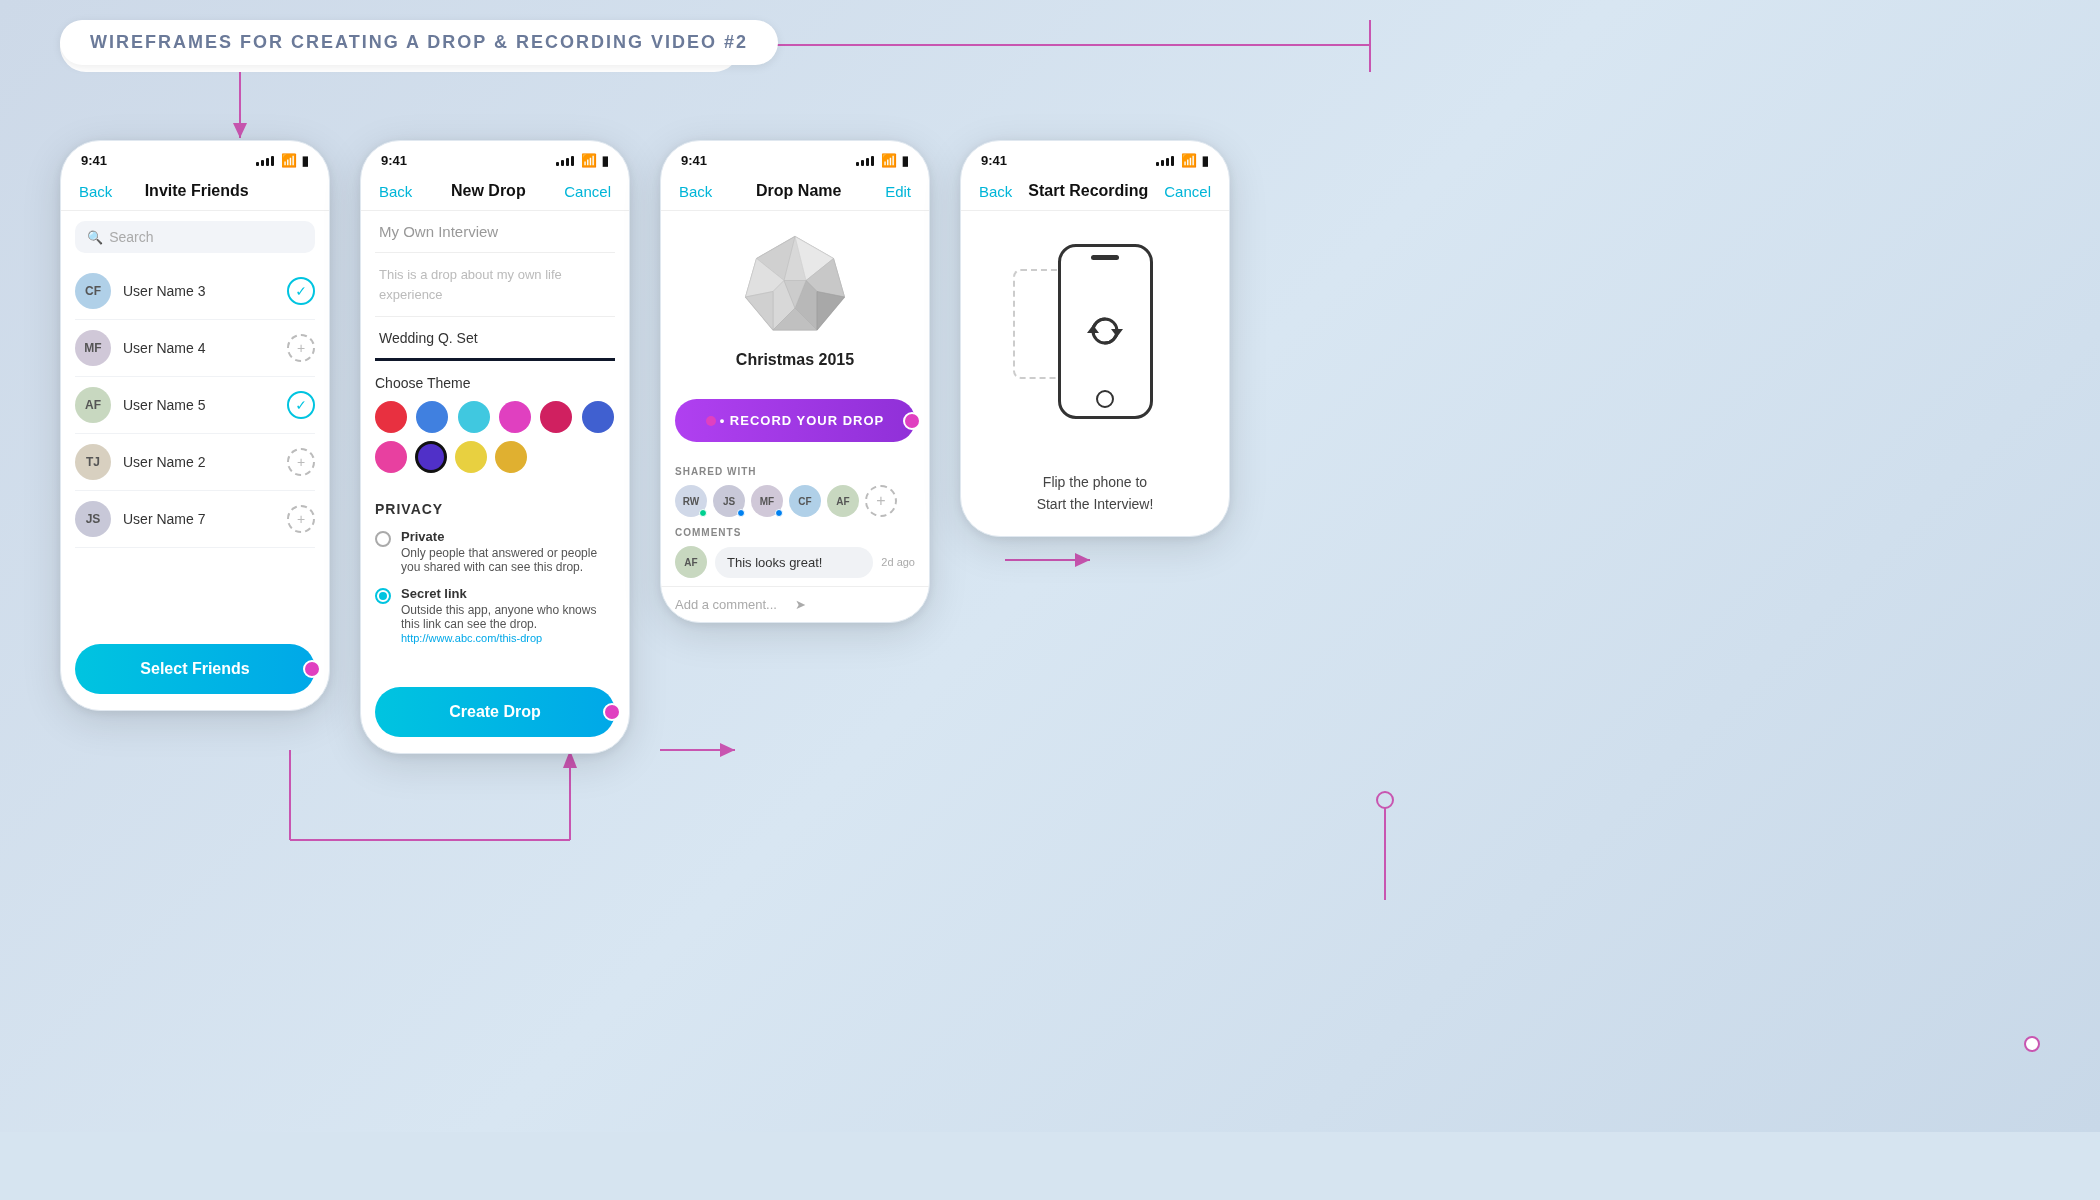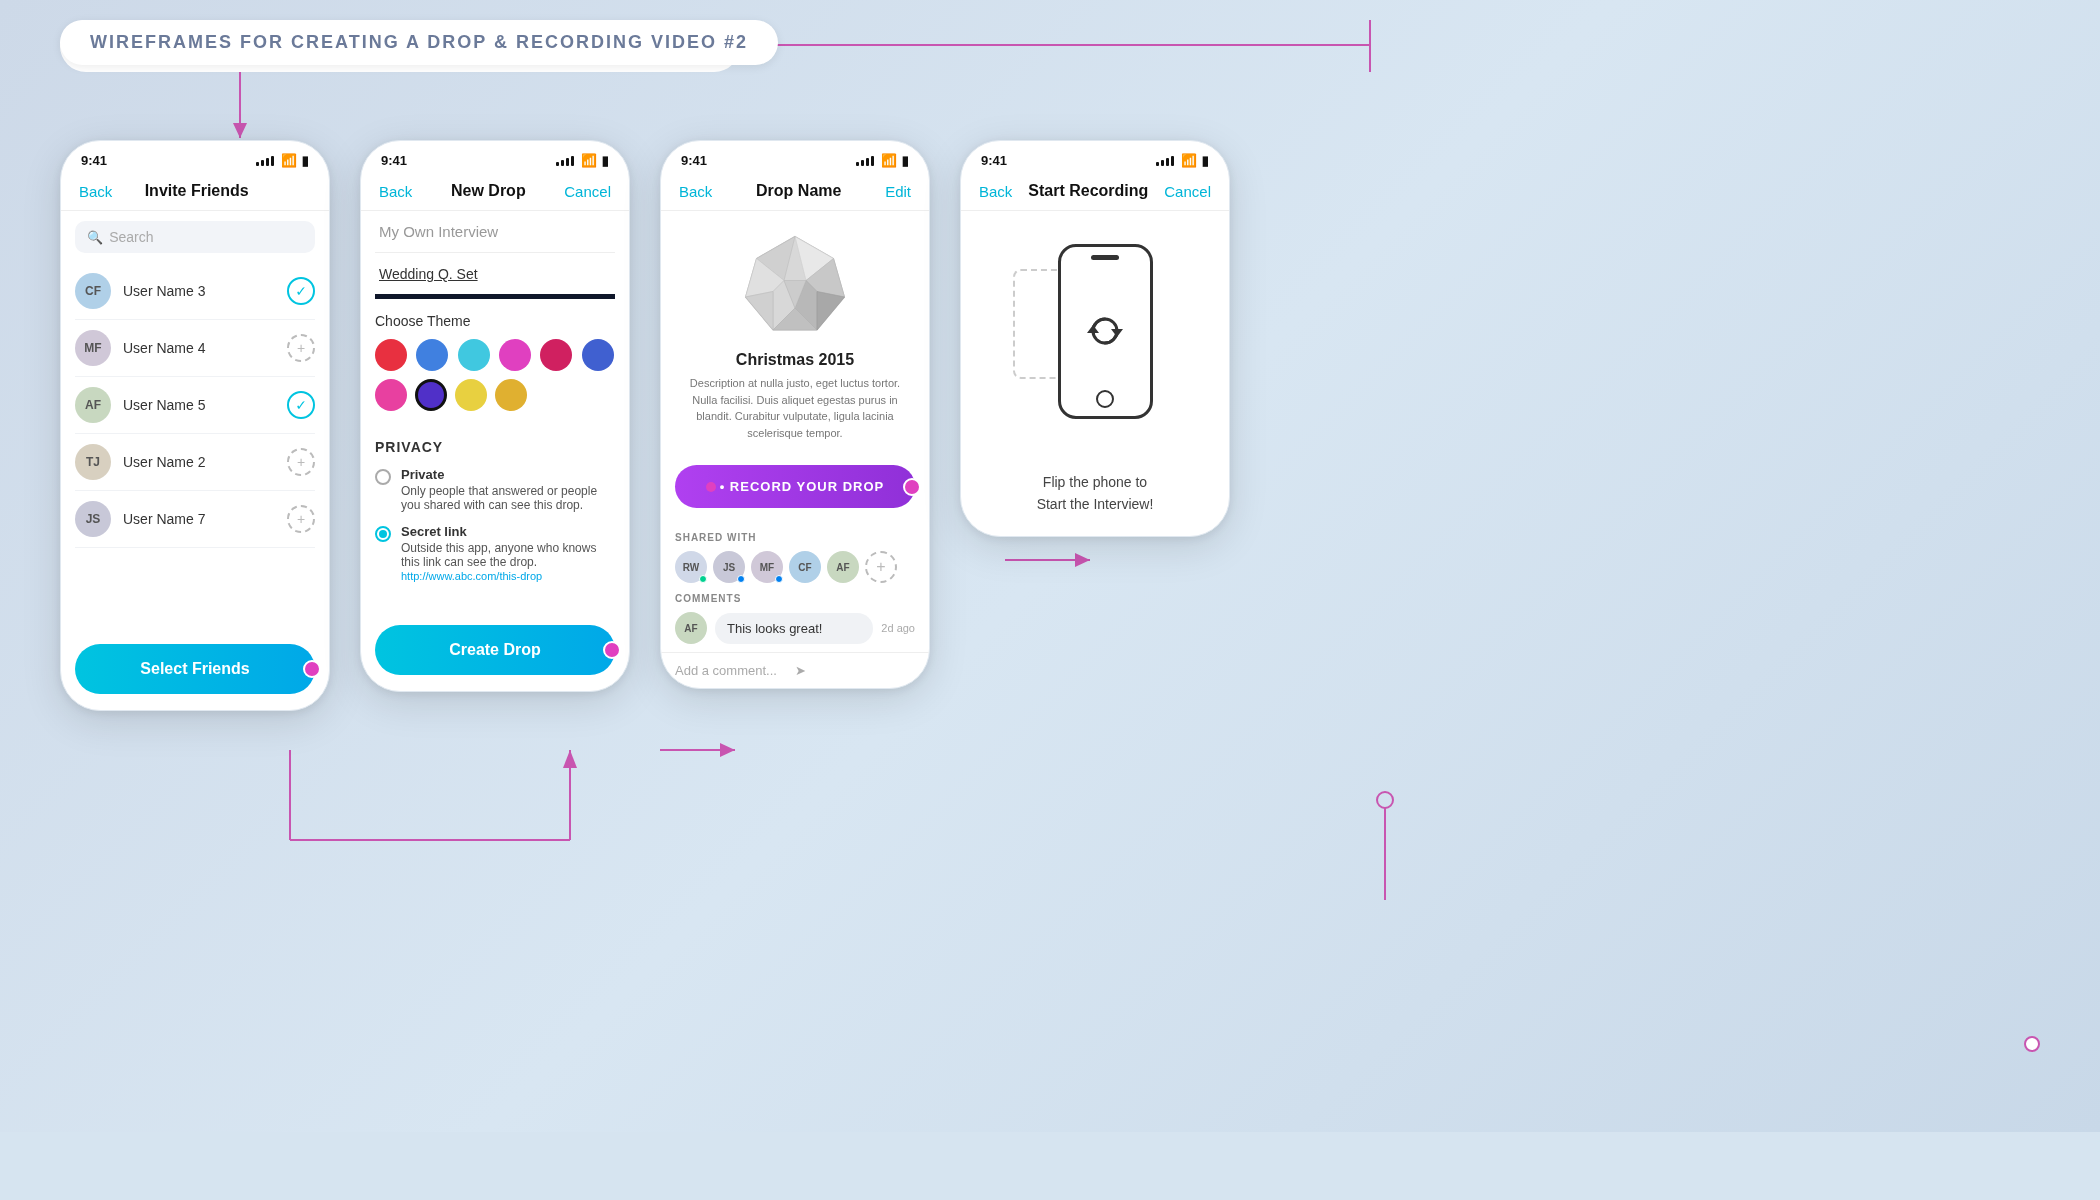--- a/index.html
+++ b/index.html
@@ -456,22 +456,25 @@
         <div class="nav-bar">
           <span class="nav-back">Back</span>
           <span class="nav-title">New Drop</span>
           <span class="nav-action cancel">Cancel</span>
         </div>
 
         <div class="text-input-field" style="border-bottom:1px solid #eee;">
           <span style="color:#999;font-size:15px;">My Own Interview</span>
         </div>
 
-
-        <div class="text-input-field" style="border-bottom:5px solid #0f172a;text-decoration:underline;">
+        <div class="text-input-field" style="border-bottom:1px solid #eee; min-height:60px;">
+          <span style="color:#bbb;font-size:13px; line-height:1.5;">This is a drop about my own life experience</span>
+        </div>
+
+        <div class="text-input-field" style="border-bottom:3px solid #0f172a;">
           <span style="color:#333;font-size:14px;">Wedding Q. Set</span>
         </div>
 
         <div class="theme-section">
           <div class="theme-label">Choose Theme</div>
           <div class="color-grid">
             <div class="color-dot" style="background:#e83040;"></div>
             <div class="color-dot" style="background:#4080e0;"></div>
             <div class="color-dot" style="background:#40c8e0;"></div>
             <div class="color-dot" style="background:#e040c0;"></div>
@@ -543,21 +546,20 @@
               <polygon points="15,25 5,60 30,55 40,45" fill="#e0e0e0" stroke="#c8c8c8" stroke-width="0.5"></polygon>
               <polygon points="60,45 70,55 70,90 50,70" fill="#b8b8b8" stroke="#a8a8a8" stroke-width="0.5"></polygon>
               <polygon points="40,45 30,55 30,90 50,70" fill="#d8d8d8" stroke="#c0c0c0" stroke-width="0.5"></polygon>
               <polygon points="50,70 70,90 30,90" fill="#c0c0c0" stroke="#b0b0b0" stroke-width="0.5"></polygon>
               <polygon points="60,45 40,45 50,70" fill="#cccccc" stroke="#b8b8b8" stroke-width="0.5"></polygon>
               <polygon points="70,55 95,60 70,90" fill="#a8a8a8" stroke="#989898" stroke-width="0.5"></polygon>
               <polygon points="30,55 5,60 30,90" fill="#d0d0d0" stroke="#bcbcbc" stroke-width="0.5"></polygon>
             </svg>
           </div>
           <div class="drop-title">Christmas 2015</div>
-          <div class="drop-desc">Description at nulla justo, eget luctus tortor. Nulla facilisi. Duis aliquet egestas purus in blandit. Curabitur vulputate, ligula lacinia scelerisque tempor.</div>
         </div>
 
         <div class="record-btn">
           <div class="record-indicator"></div>
           <span>• RECORD YOUR DROP</span>
           <div class="record-dot-purple"></div>
         </div>
 
         <div class="shared-section">
           <div class="shared-label">SHARED WITH</div>

